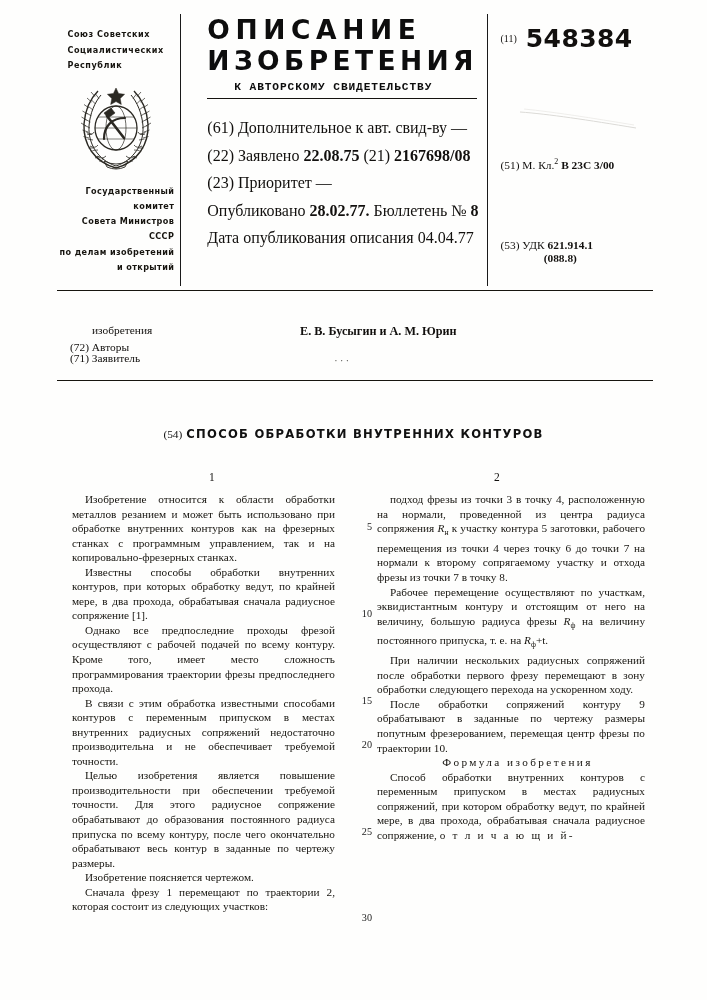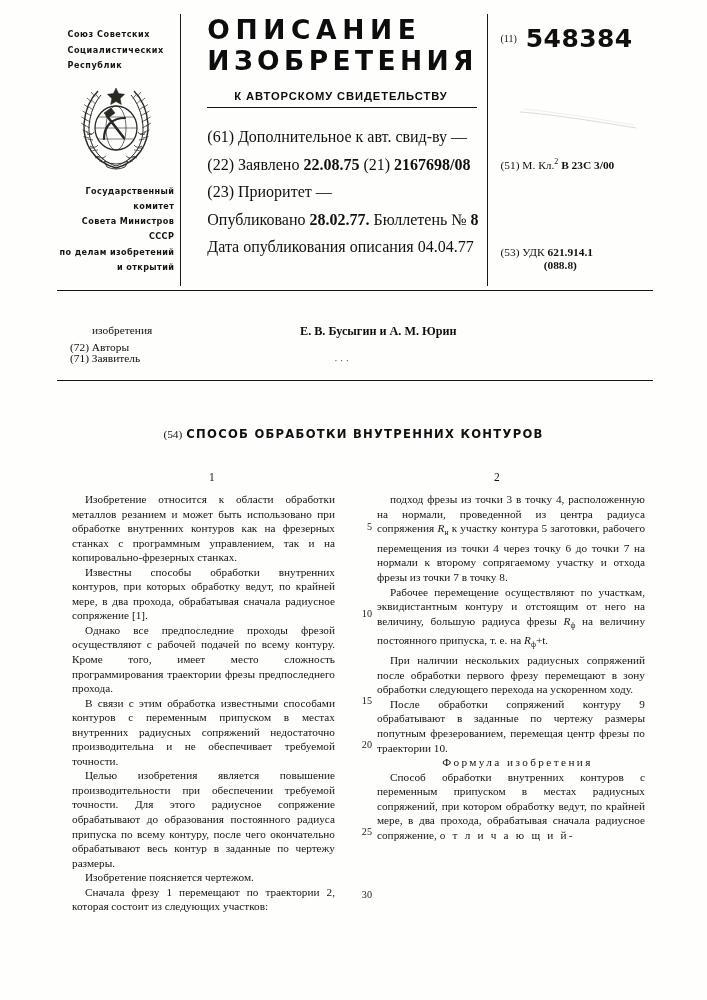--- a/index.html
+++ b/index.html
@@ -93,25 +93,25 @@
     font-size: 26.5px;
     letter-spacing: 5.6px;
     line-height: 31px;
     color: #0d0d0d;
     white-space: nowrap;
   }
   .title-main.line2 {
     letter-spacing: 4.4px;
   }
   .title-sub {
-    font-family: Liberation Sans, sans-serif;
+    font-family: Liberation Mono, monospace;
     font-weight: 700;
     font-size: 11.2px;
     letter-spacing: 0.9px;
-    margin-top: 14px;
+    margin-top: 5px;
     padding-left: 27px;
     color: #0d0d0d;
     white-space: nowrap;
   }
   .title-rule {
     border-bottom: 1.6px solid #15130f;
     margin-top: 5px;
     margin-right: 2px;
   }
 
@@ -142,21 +142,21 @@
     letter-spacing: 0.4px;
     margin-left: 9px;
   }
   .class-row {
     position: absolute;
     left: 13px;
     font-size: 11.4px;
     white-space: nowrap;
   }
   .class-row.mkl  { top: 143px; }
-  .class-row.udk  { top: 232px; }
+  .class-row.udk  { top: 225px; }
   .udk-sub {
     display: block;
     text-align: center;
     padding-left: 27px;
     margin-top: 1px;
     font-weight: bold;
   }
   sup.kl { font-size: 8px; }
 
   .smudge {
@@ -463,21 +463,21 @@
     <p>Изобретение поясняется чертежом.</p>
     <p>Сначала фрезу 1 перемещают по траектории 2, которая состоит из следующих участков:</p>
   </div>
 
   <div class="linenos">
     <span style="top:29px">5</span>
     <span style="top:116px">10</span>
     <span style="top:203px">15</span>
     <span style="top:247px">20</span>
     <span style="top:334px">25</span>
-    <span style="top:397px">30</span>
+    <span style="top:420px">30</span>
   </div>
 
   <div class="bodycol right">
     <p><span>подход фрезы из точки 3 в точку 4, расположенную на нормали, проведенной из центра радиуса сопряжения</span>
        <var>R</var><sub class="sm">н</sub>
        <span>к участку контура 5 заготовки, рабочего перемещения из точки 4 через точку 6 до точки 7 на нормали к второму сопрягаемому участку и отхода фрезы из точки 7 в точку 8.</span></p>
 
     <p><span>Рабочее перемещение осуществляют по участкам, эквидистантным контуру и отстоящим от него на величину, большую радиуса фрезы</span>
        <var>R</var><sub class="sm">ф</sub>
        <span>на величину постоянного припуска, т. е. на</span>

